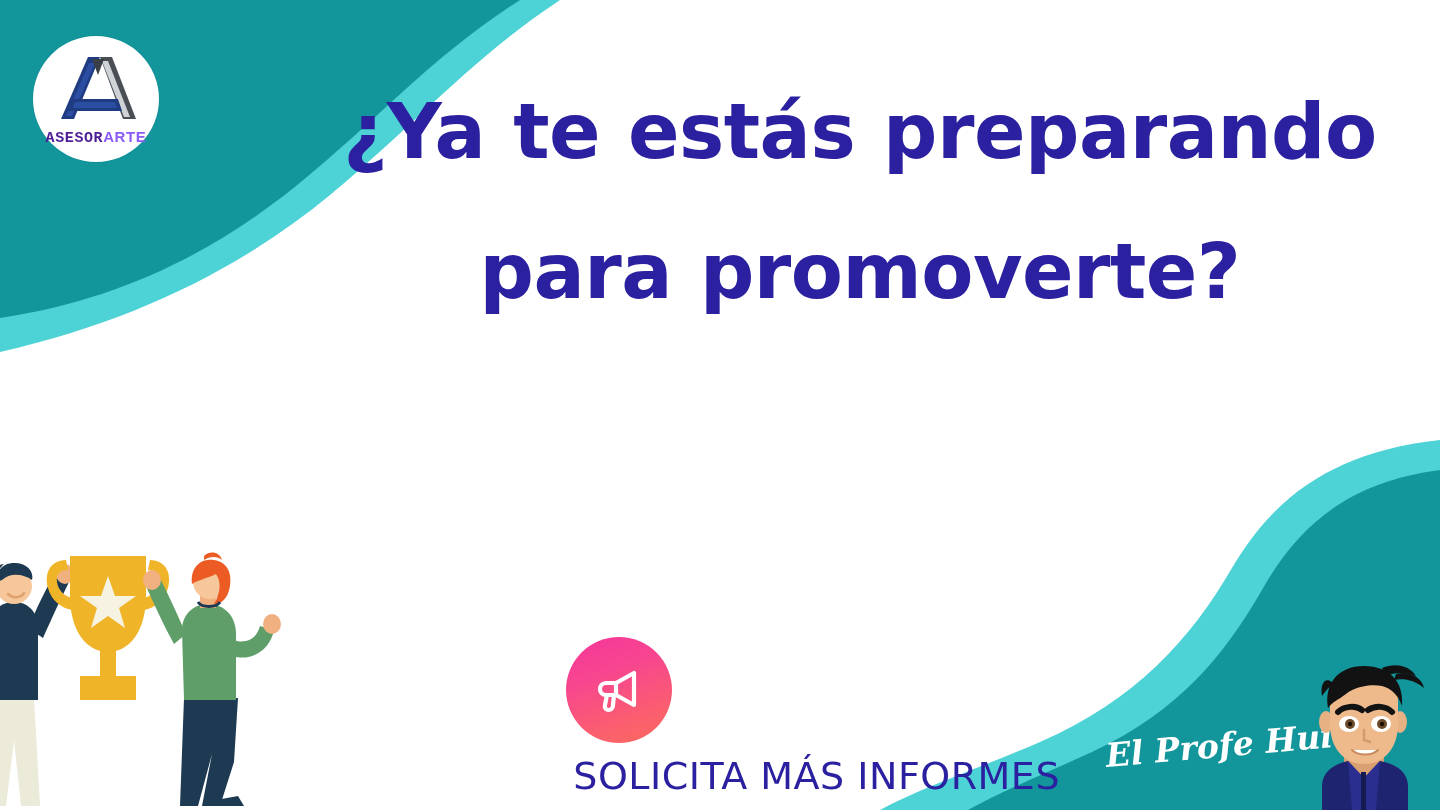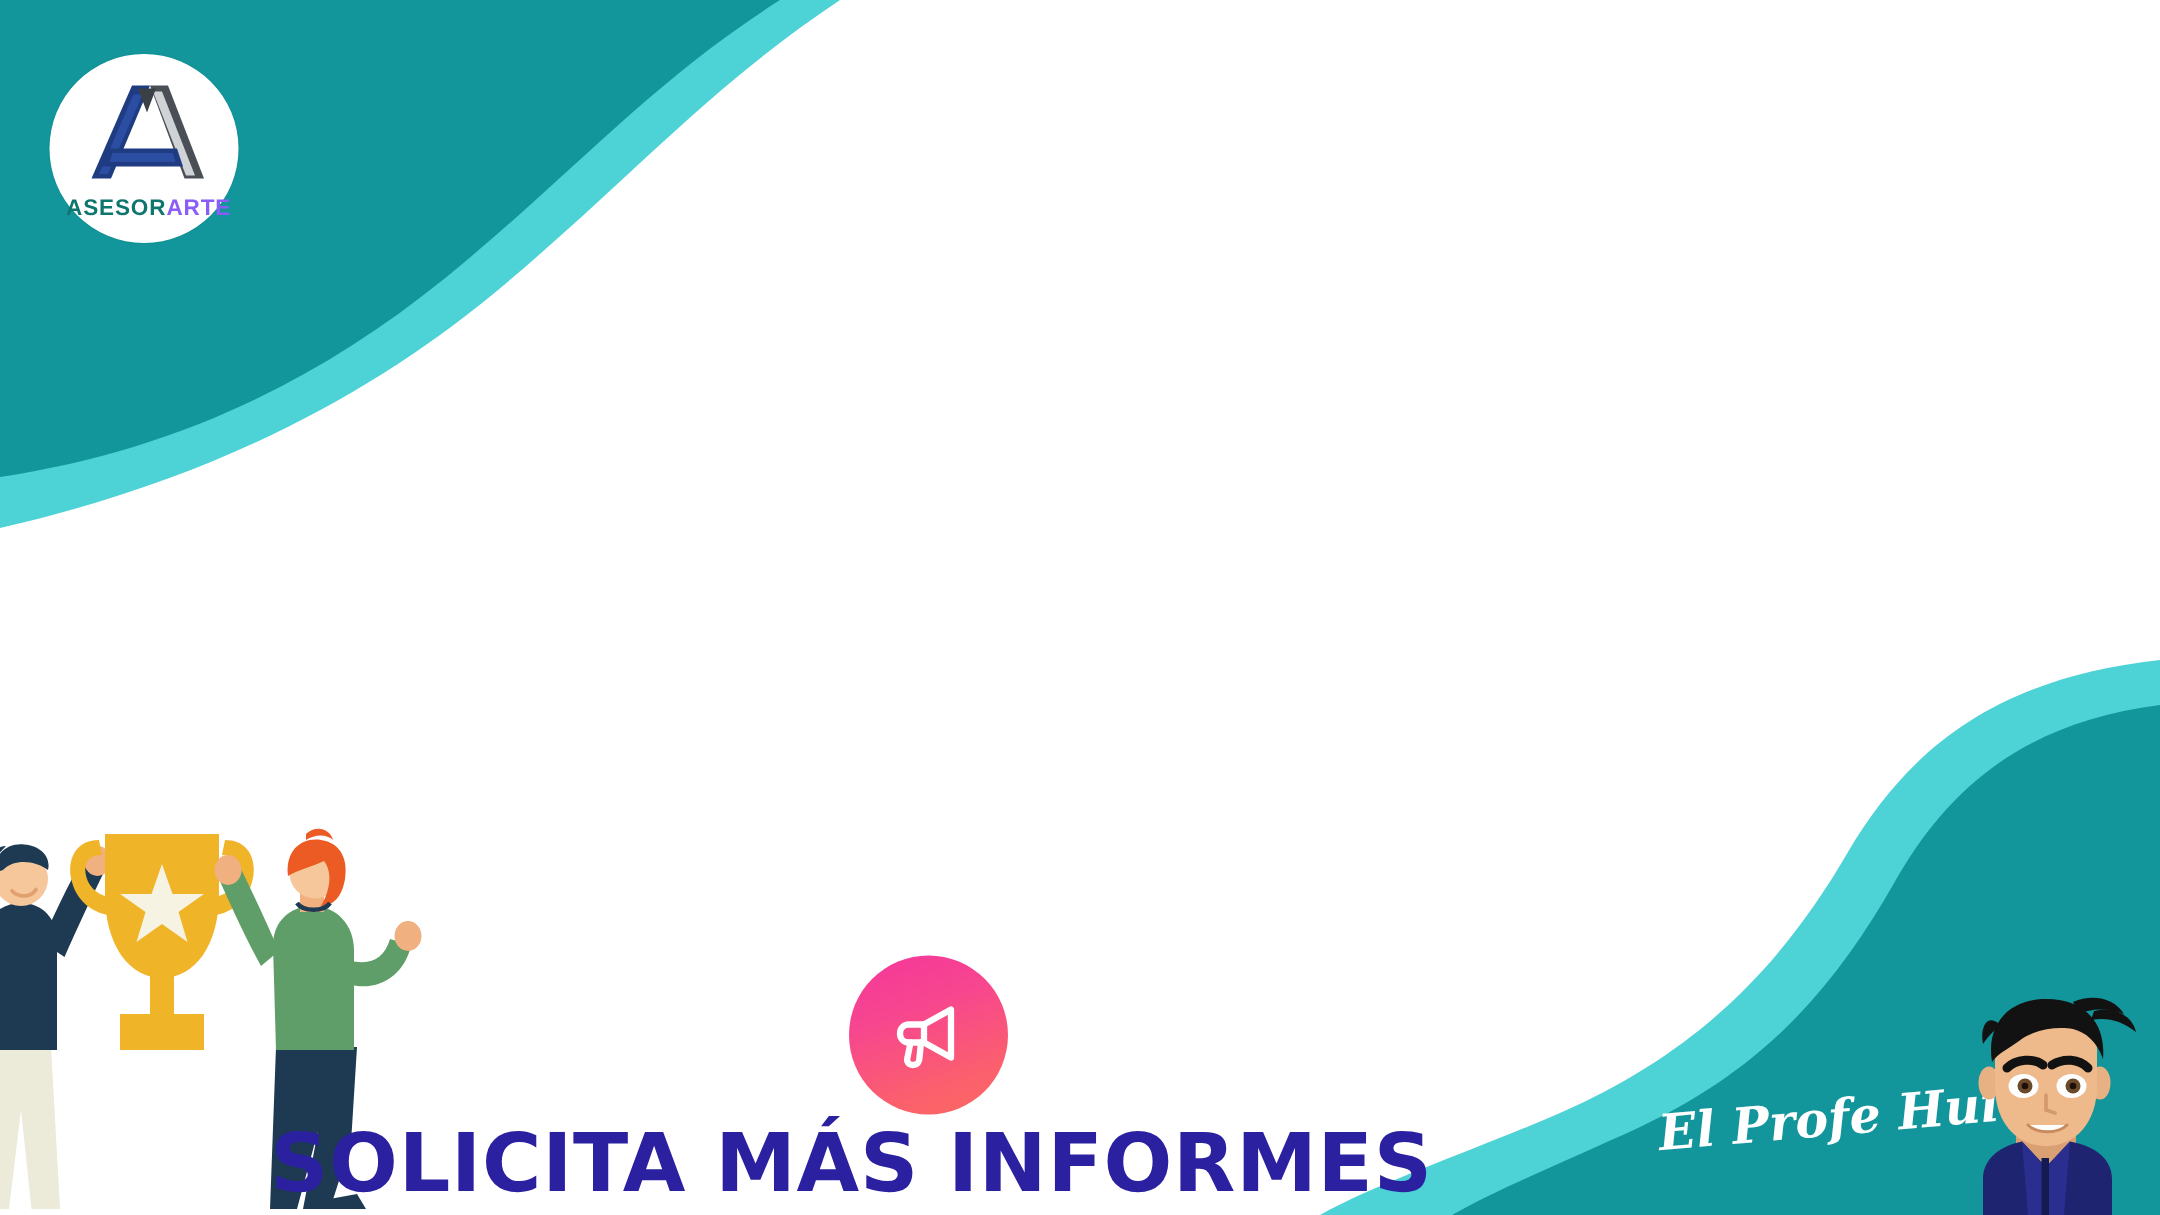--- a/index.html
+++ b/index.html
@@ -21,21 +21,21 @@
     display:flex;align-items:center;justify-content:center;
     box-shadow:0 0 0 1px rgba(0,0,0,0.02);
   }
   .logo-inner{width:104px;height:104px;position:relative;}
   .logo-word{
     position:absolute;left:0;right:0;bottom:5px;text-align:center;
     font-family:"Liberation Sans",sans-serif;
     font-size:15px;font-weight:700;letter-spacing:0.6px;line-height:1;
     white-space:nowrap;
   }
-  .logo-word .w1{color:#0f766e;}
+  .logo-word .w1{color:#4c1d95;font-family:Liberation Mono, monospace;}
   .logo-word .w2{color:#8b5cf6;}
 
   
   .headline{
     position:absolute;left:300px;top:62px;width:1120px;
     text-align:center;
     color:#2b21a0;
     font-family:"DejaVu Sans",sans-serif;
     font-weight:700;
     font-size:76px;
@@ -59,25 +59,25 @@
 
   
   .cta-badge{
     position:absolute;left:566px;top:637px;width:106px;height:106px;
     border-radius:50%;
     background:linear-gradient(160deg,#f5369b 0%,#f7468f 35%,#fb5f6e 75%,#fc6a5f 100%);
     display:flex;align-items:center;justify-content:center;
   }
   .cta-text{
     position:absolute;left:180px;top:748px;width:880px;
-    text-align:left;
+    text-align:right;
     color:#2b21a0;
     font-family:"DejaVu Sans",sans-serif;
-    font-weight:700;
-    font-size:54px;
+    font-weight:400;
+    font-size:38px;
     line-height:56px;
     letter-spacing:0.5px;
   }
 
   
   .signature{
     position:absolute;left:1104px;top:736px;width:230px;
     color:#ffffff;
     font-family:"DejaVu Serif",serif;
     font-style:italic;
@@ -127,20 +127,24 @@
         <polygon points="31,55 71,55 73,61 29,61" fill="#2b4ea3"></polygon>
 
         <polygon points="48,12 60,12 54,28" fill="#3b4046"></polygon>
       </svg>
       <div class="logo-word">
         <span class="w1">ASESOR</span><span class="w2">ARTE</span>
       </div>
     </div>
   </div>
 
+  <div class="headline">
+    <span class="hl-line">¿Ya te estás preparando</span>
+    <span class="hl-line">para promoverte?</span>
+  </div>
 
 
   <div class="illus trophy-illus">
     <svg viewBox="0 0 340 262" xmlns="http://www.w3.org/2000/svg">
 
       <g>
 
         <path d="M8,150 L46,150 L52,258 L33,258 L26,192 L18,258 L1,258 Z" fill="#ecead8"></path>
 
         <path d="M2,78 C2,62 14,54 26,54 C40,54 50,64 50,80 L50,152 L4,152 Z" fill="#1d3a52"></path>

